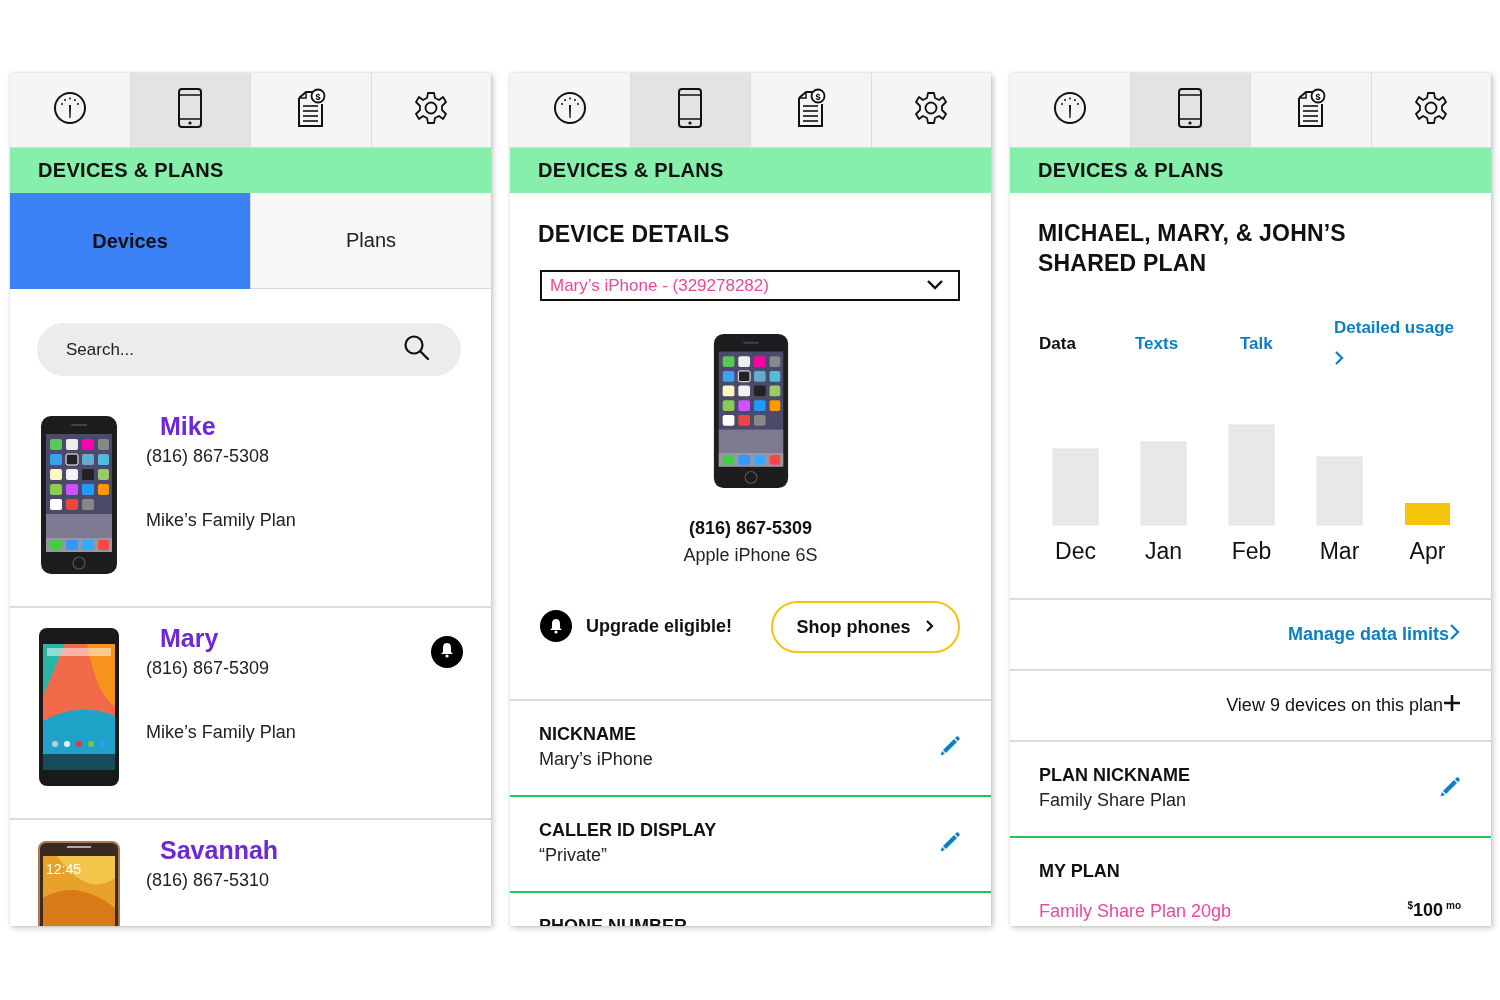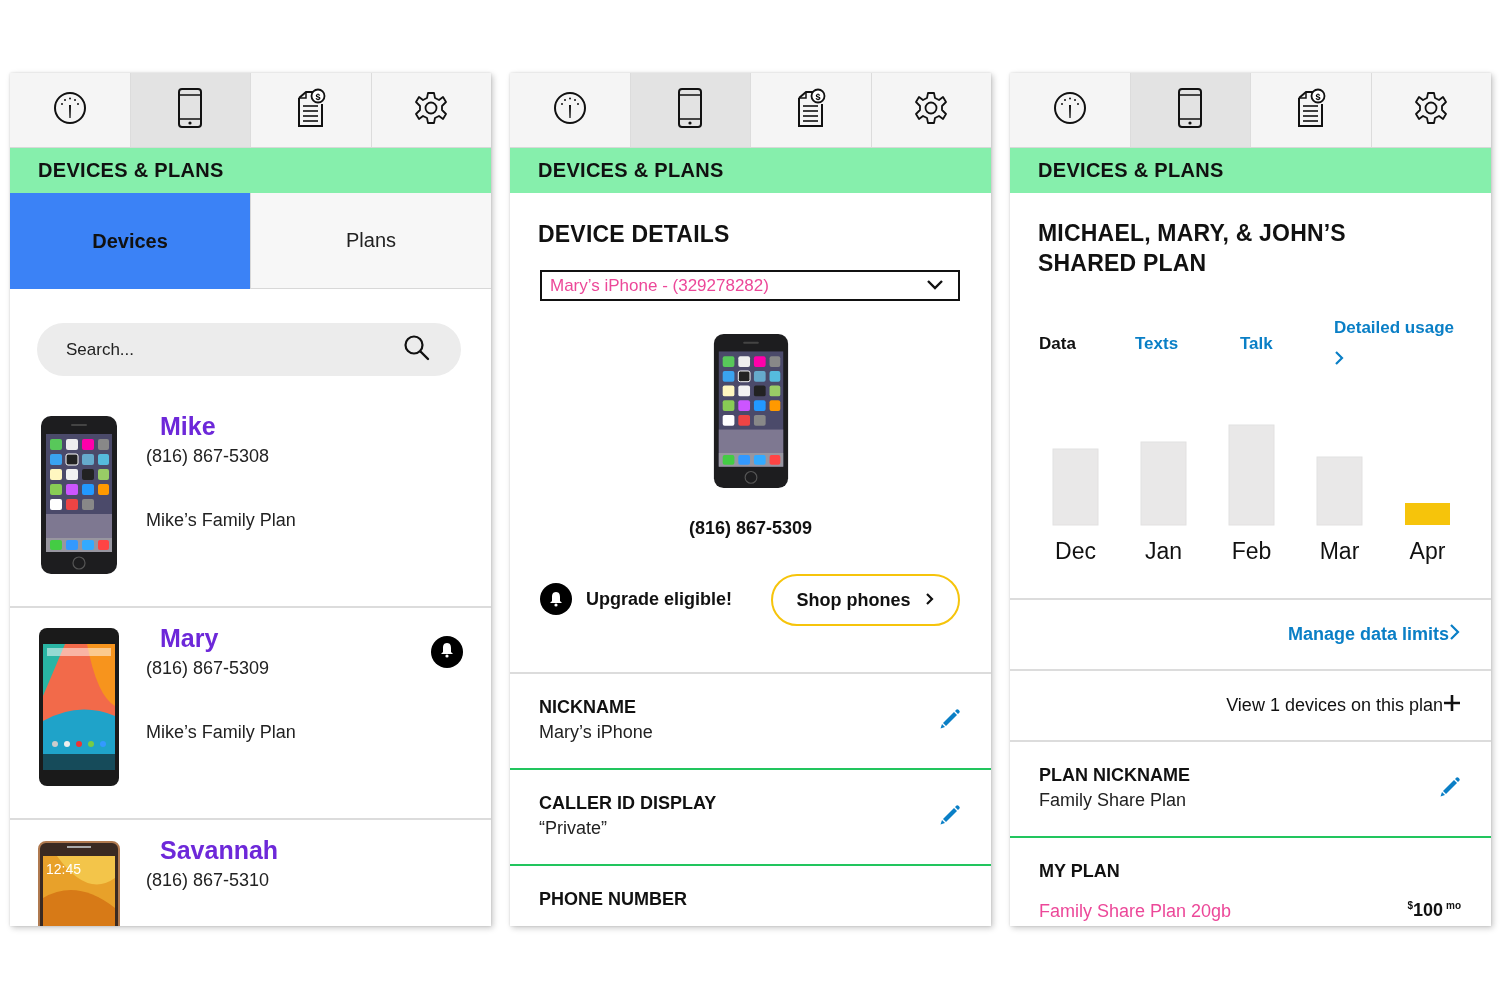--- a/index.html
+++ b/index.html
@@ -270,20 +270,21 @@
         <rect x="9" y="124" width="66" height="14" fill="#aaa" opacity="0.6"></rect>
         <rect x="13" y="126" width="12" height="10" rx="2" fill="#4c4"></rect>
         <rect x="29" y="126" width="12" height="10" rx="2" fill="#39f"></rect>
         <rect x="45" y="126" width="12" height="10" rx="2" fill="#3af"></rect>
         <rect x="61" y="126" width="11" height="10" rx="2" fill="#f44"></rect>
         <circle cx="42" cy="149" r="6" fill="none" stroke="#555" stroke-width="1.2"></circle>
         <rect x="34" y="10" width="16" height="2" rx="1" fill="#444"></rect>
       </svg>
   </div>
   <div class="dd-num">(816) 867-5309</div>
+  <div class="dd-model">Apple iPhone 6S</div>
   <div class="upgrade-row">
     <div class="ubell">
         <svg width="14" height="16" viewBox="0 0 14 16">
           <path d="M7 1 C3.5 1 3 4 3 6 L3 10 L1 12 L13 12 L11 10 L11 6 C11 4 10.5 1 7 1 Z" fill="#fff"></path>
           <circle cx="7" cy="14" r="1.6" fill="#fff"></circle>
         </svg>
       </div>
     <div class="utext">Upgrade eligible!</div>
     <div class="shop">
       <span>Shop phones</span>
@@ -386,21 +387,21 @@
         <text x="417.5" y="204" text-anchor="middle" font-size="23" fill="#111" font-family="Liberation Sans, sans-serif">Apr</text>
       </svg>
   </div>
   <div class="link-row blue">
     <span>Manage data limits</span>
     <span><svg width="12" height="18" viewBox="0 0 12 18">
           <path d="M2 2 L9 9 L2 16" fill="none" stroke="#0a7fc6" stroke-width="2.2"></path>
         </svg></span>
   </div>
   <div class="link-row">
-    <span>View 1 devices on this plan</span>
+    <span>View 9 devices on this plan</span>
     <span><svg width="18" height="18" viewBox="0 0 18 18">
           <path d="M9 1 L9 17 M1 9 L17 9" stroke="#111" stroke-width="2.6"></path>
         </svg></span>
   </div>
   <div class="field-row">
     <div class="flabel">PLAN NICKNAME</div>
     <div class="fval">Family Share Plan</div>
     <span class="pencil"><svg width="22" height="22" viewBox="0 0 22 22">
           <path d="M4 15 L15 4 L18 7 L7 18 Z" fill="#0a7fc6"></path>
           <path d="M16 3 L17.5 1.5 Q18.5 0.8 19.5 1.8 L20.2 2.5 Q21.2 3.5 20.5 4.5 L19 6 Z" fill="#0a7fc6"></path>

